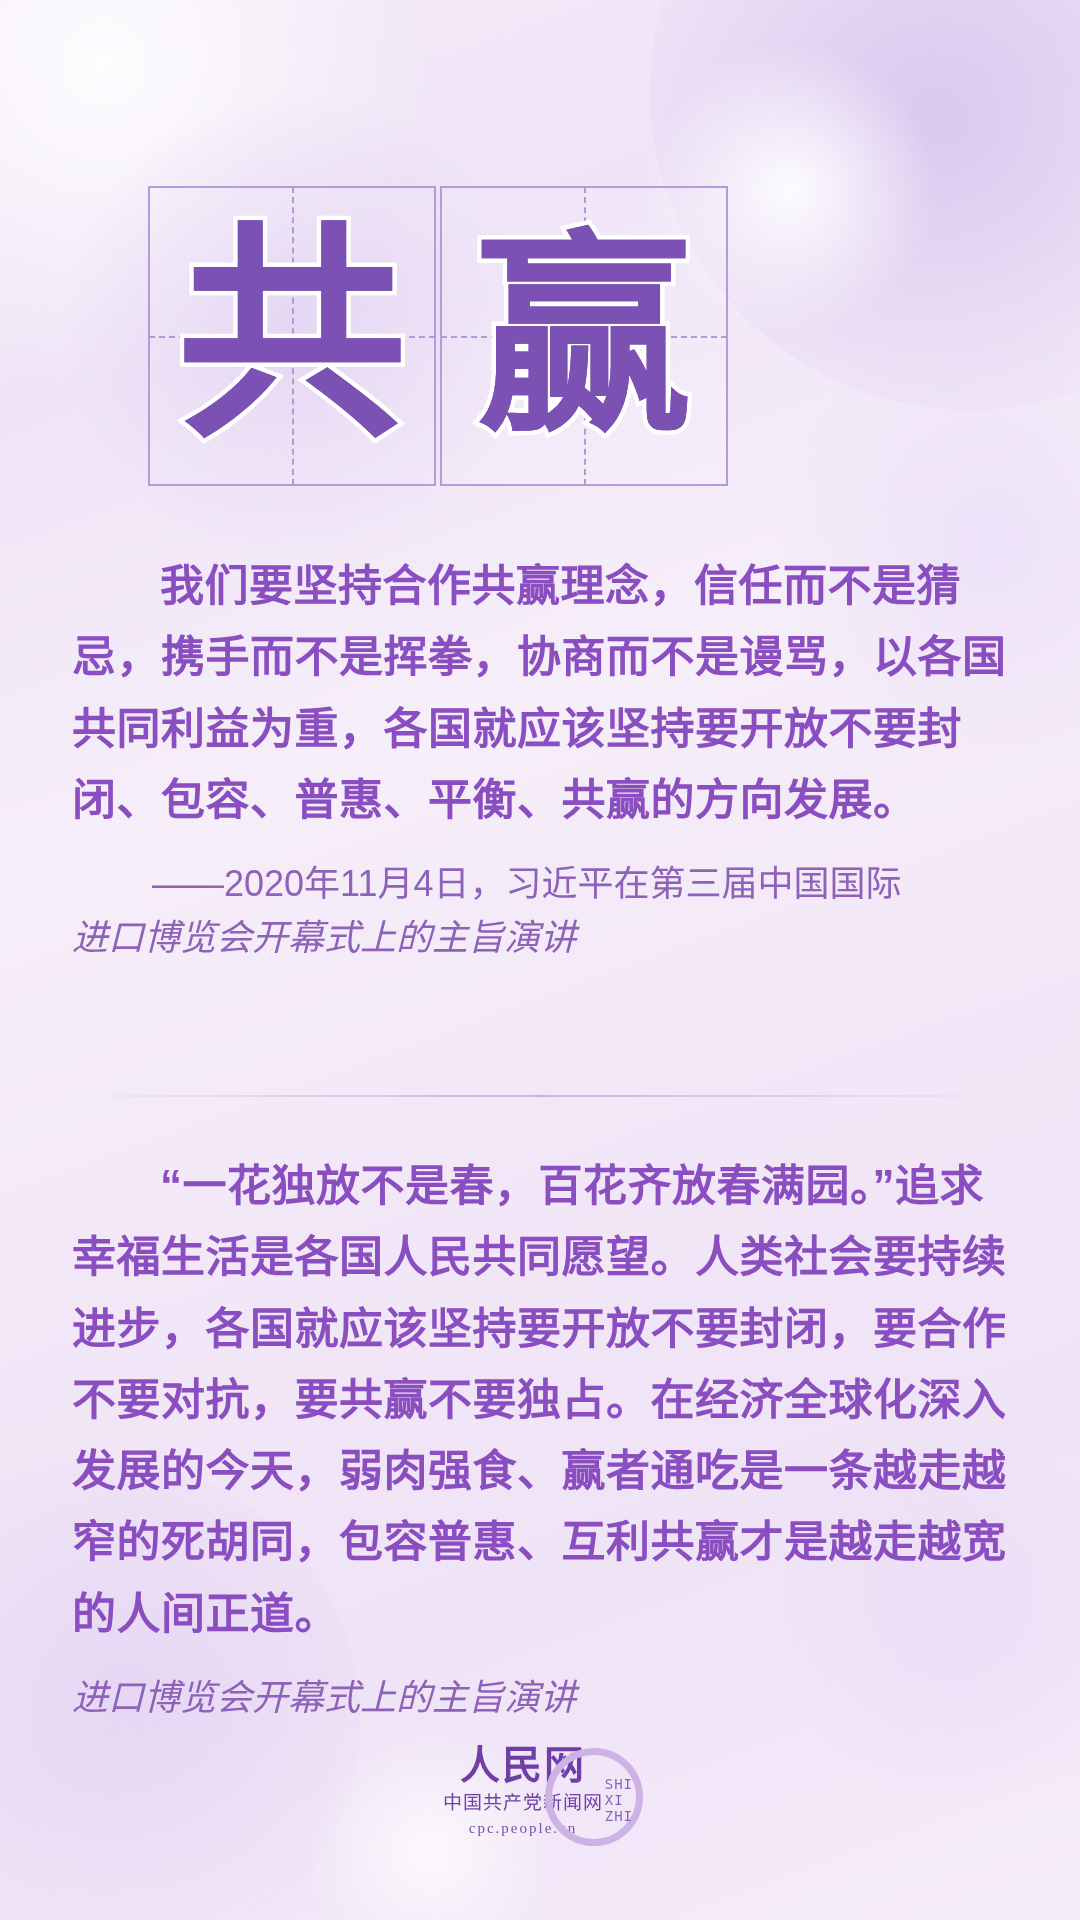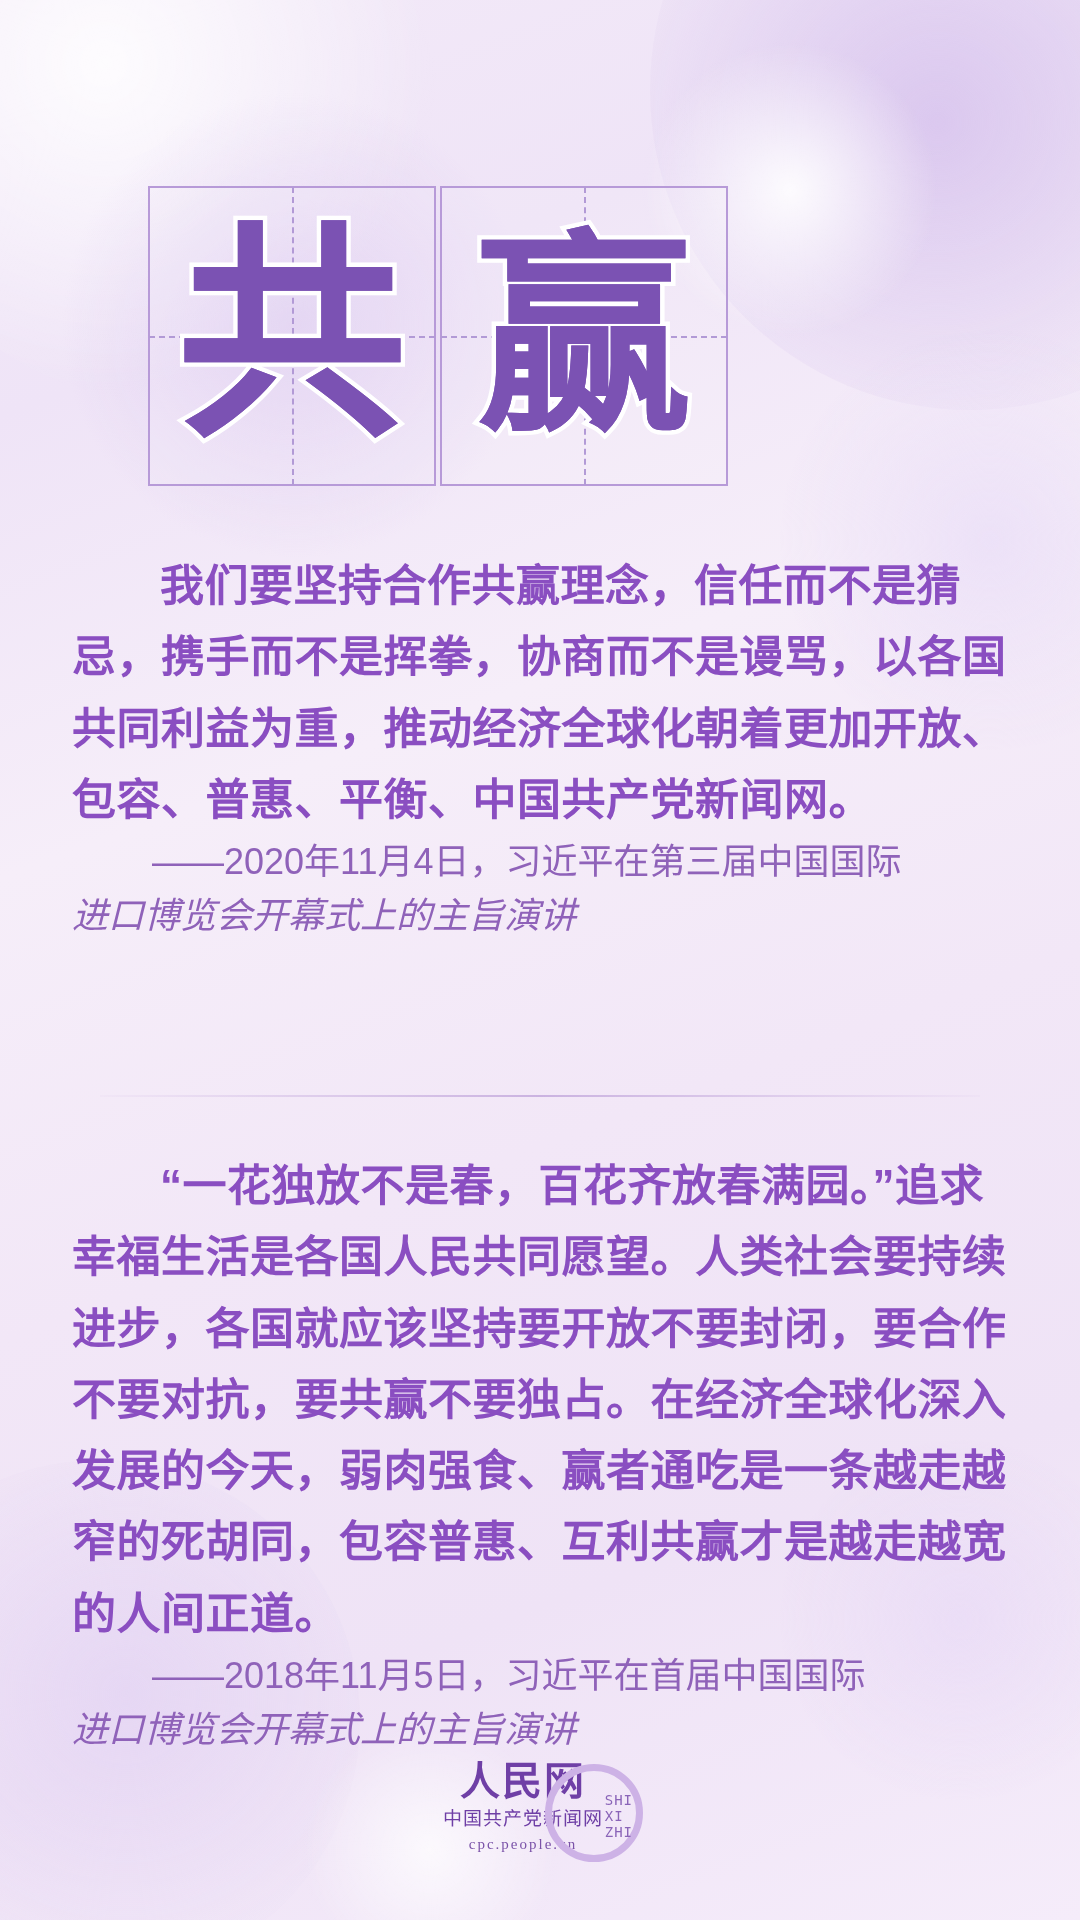--- a/index.html
+++ b/index.html
@@ -133,20 +133,21 @@
   }
   .quote-text {
     font-size: 44px;
     line-height: 1.62;
     font-weight: bold;
     color: #8a4ec1;
     text-indent: 88px;
     letter-spacing: 0.5px;
   }
   .quote-source {
+    margin-top: 22px;
     font-size: 36px;
     line-height: 1.5;
     color: #8f62b9;
     font-weight: normal;
     text-indent: 80px;
   }
   .quote-source .src-line2 { text-indent: 0; display: block; font-style: italic; }
 
   #quote-1 { top: 550px; }
   #quote-2 { top: 1150px; }
@@ -158,21 +159,21 @@
     height: 2px;
     top: 1095px;
     background: linear-gradient(to right, rgba(186,157,216,0.05), rgba(170,135,206,0.55), rgba(186,157,216,0.05));
   }
 
   
   .footer {
     position: absolute;
     left: 0;
     right: 0;
-    bottom: 66px;
+    bottom: 82px;
     display: flex;
     align-items: center;
     justify-content: center;
     gap: 34px;
   }
   .logo-people {
     display: flex;
     flex-direction: column;
     align-items: center;
     line-height: 1;
@@ -257,33 +258,32 @@
         <div class="glyph">共</div>
       </div>
       <div class="glyph-box">
         <div class="vline"></div>
         <div class="hline"></div>
         <div class="glyph shifted">赢</div>
       </div>
     </div>
 
     <div class="quote-block" id="quote-1">
-      <div class="quote-text">我们要坚持合作共赢理念，信任而不是猜忌，携手而不是挥拳，协商而不是谩骂，以各国共同利益为重，推动经济全球化朝着更加开放、包容、普惠、平衡、中国共产党新闻网。</div>
+      <div class="quote-text">我们要坚持合作共赢理念，信任而不是猜忌，携手而不是挥拳，协商而不是谩骂，以各国共同利益为重，各国就应该坚持要开放不要封闭、包容、普惠、平衡、共赢的方向发展。</div>
       <div class="quote-source">
         <span>——2020年11月4日，习近平在第三届中国国际</span>
         <span class="src-line2">进口博览会开幕式上的主旨演讲</span>
       </div>
     </div>
 
     <div class="divider"></div>
 
     <div class="quote-block" id="quote-2">
       <div class="quote-text">“一花独放不是春，百花齐放春满园。”追求幸福生活是各国人民共同愿望。人类社会要持续进步，各国就应该坚持要开放不要封闭，要合作不要对抗，要共赢不要独占。在经济全球化深入发展的今天，弱肉强食、赢者通吃是一条越走越窄的死胡同，包容普惠、互利共赢才是越走越宽的人间正道。</div>
       <div class="quote-source">
-        <span>——2018年11月5日，习近平在首届中国国际</span>
         <span class="src-line2">进口博览会开幕式上的主旨演讲</span>
       </div>
     </div>
 
     <div class="footer">
       <div class="logo-people">
         <div class="cn">人民网</div>
         <div class="sub1">中国共产党新闻网</div>
         <div class="sub2">cpc.people.cn</div>
       </div>

